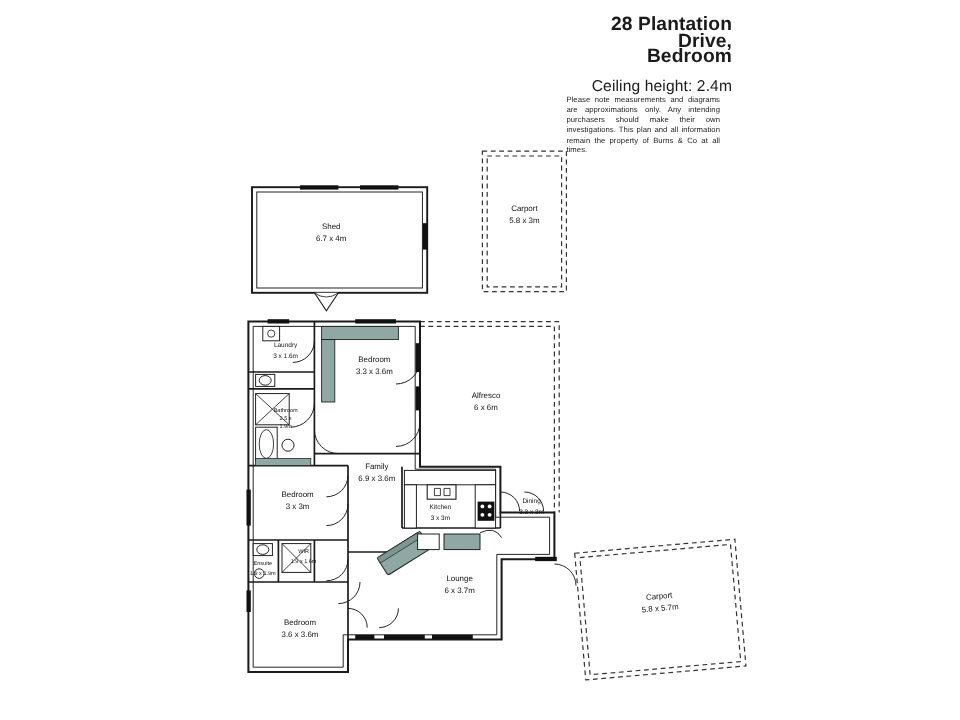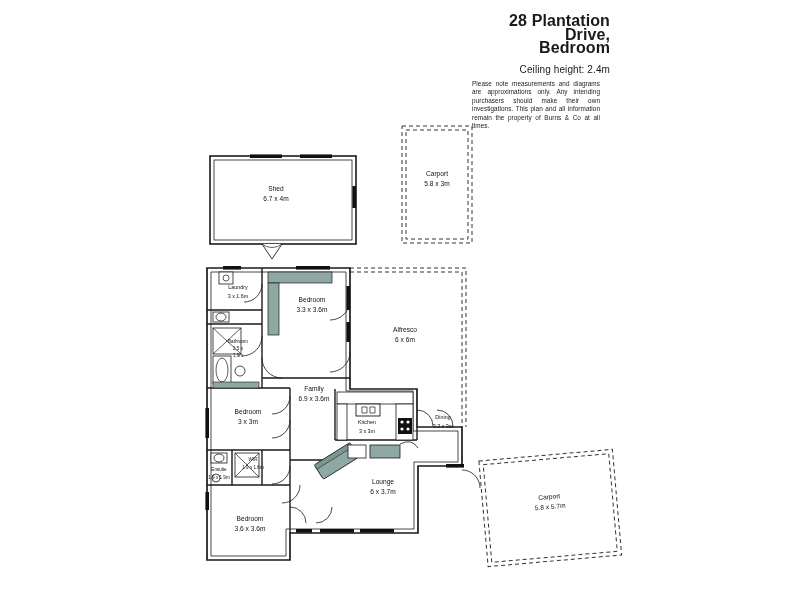--- a/index.html
+++ b/index.html
@@ -1,21 +1,21 @@
 <!DOCTYPE html>
 <html><head>
 <meta charset="utf-8">
 <style>
   html,body{margin:0;padding:0;background:#ffffff;}
   body{width:800px;height:600px;position:relative;overflow:hidden;
        font-family:"Liberation Sans",sans-serif;color:#1a1a1a;}
   #plan{position:absolute;left:0;top:0;width:800px;height:600px;}
   .title-block{position:absolute;left:470px;top:14px;width:140px;text-align:right;}
   .title-line{font-size:16px;font-weight:bold;line-height:13.5px;letter-spacing:.1px;}
-  .ceiling{font-size:10px;margin-top:9px;letter-spacing:.1px;}
+  .ceiling{font-size:13px;margin-top:9px;letter-spacing:.1px;}
   .disclaimer{position:absolute;left:472px;top:80px;width:128px;
               font-size:6.4px;line-height:8.4px;text-align:justify;
               text-align-last:justify;letter-spacing:.05px;}
   .rlabel{font-size:6.6px;text-anchor:middle;fill:#111;
           font-family:"Liberation Sans",sans-serif;}
   .rlabel.sm{font-size:5.4px;}
   .rlabel.xs{font-size:4.6px;}
 </style>
 </head>
 <body>

